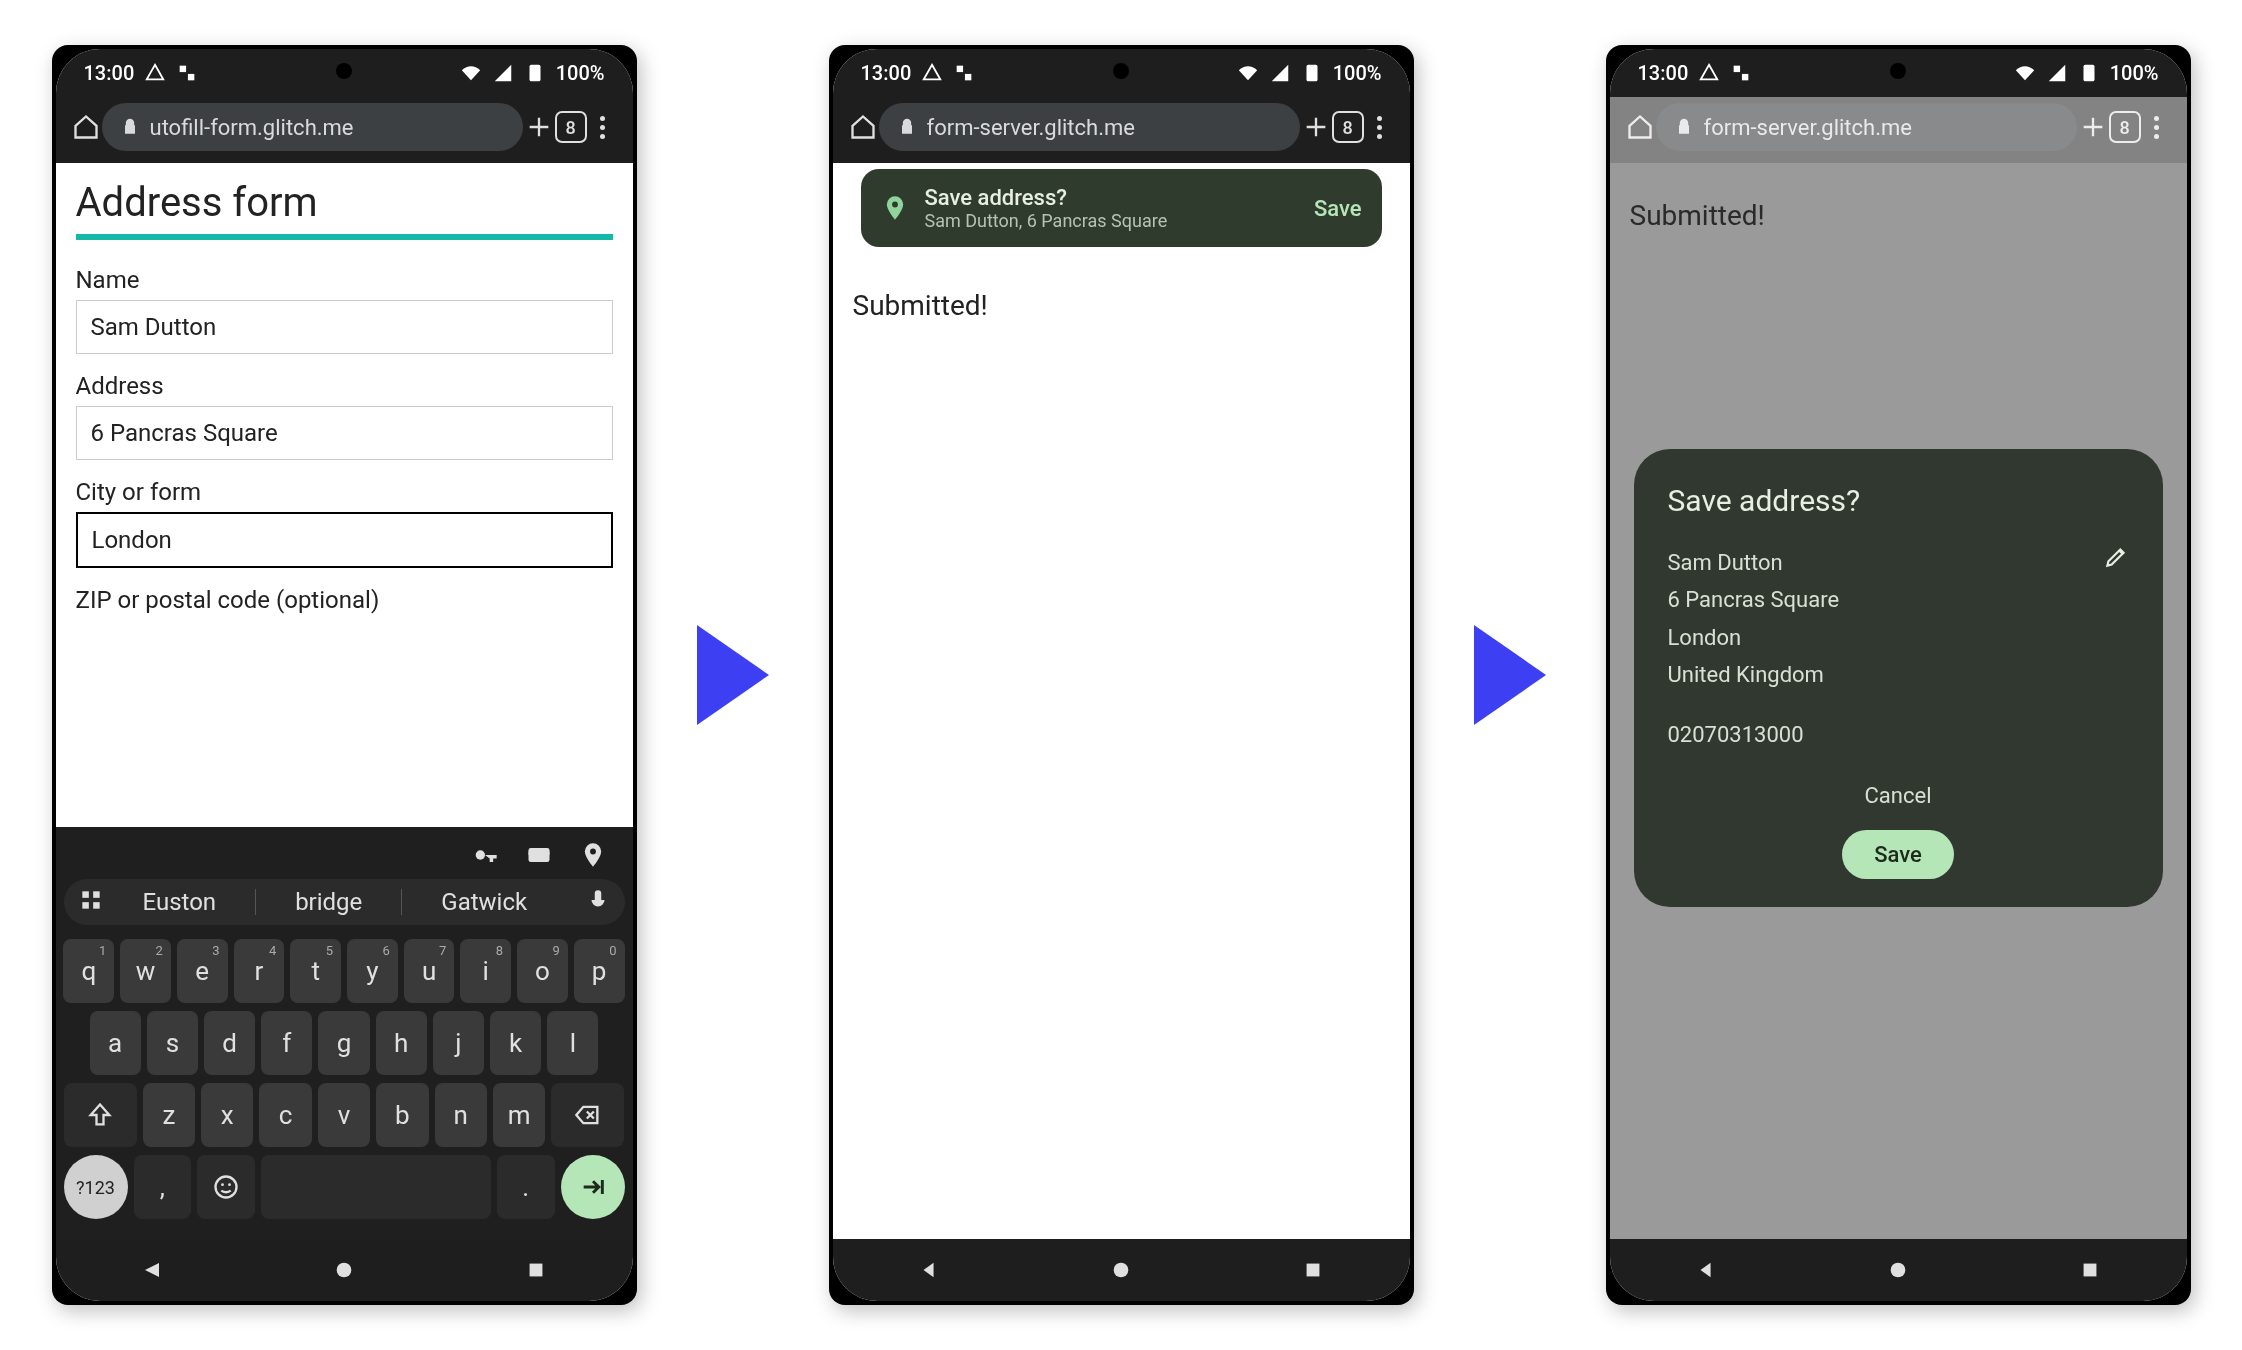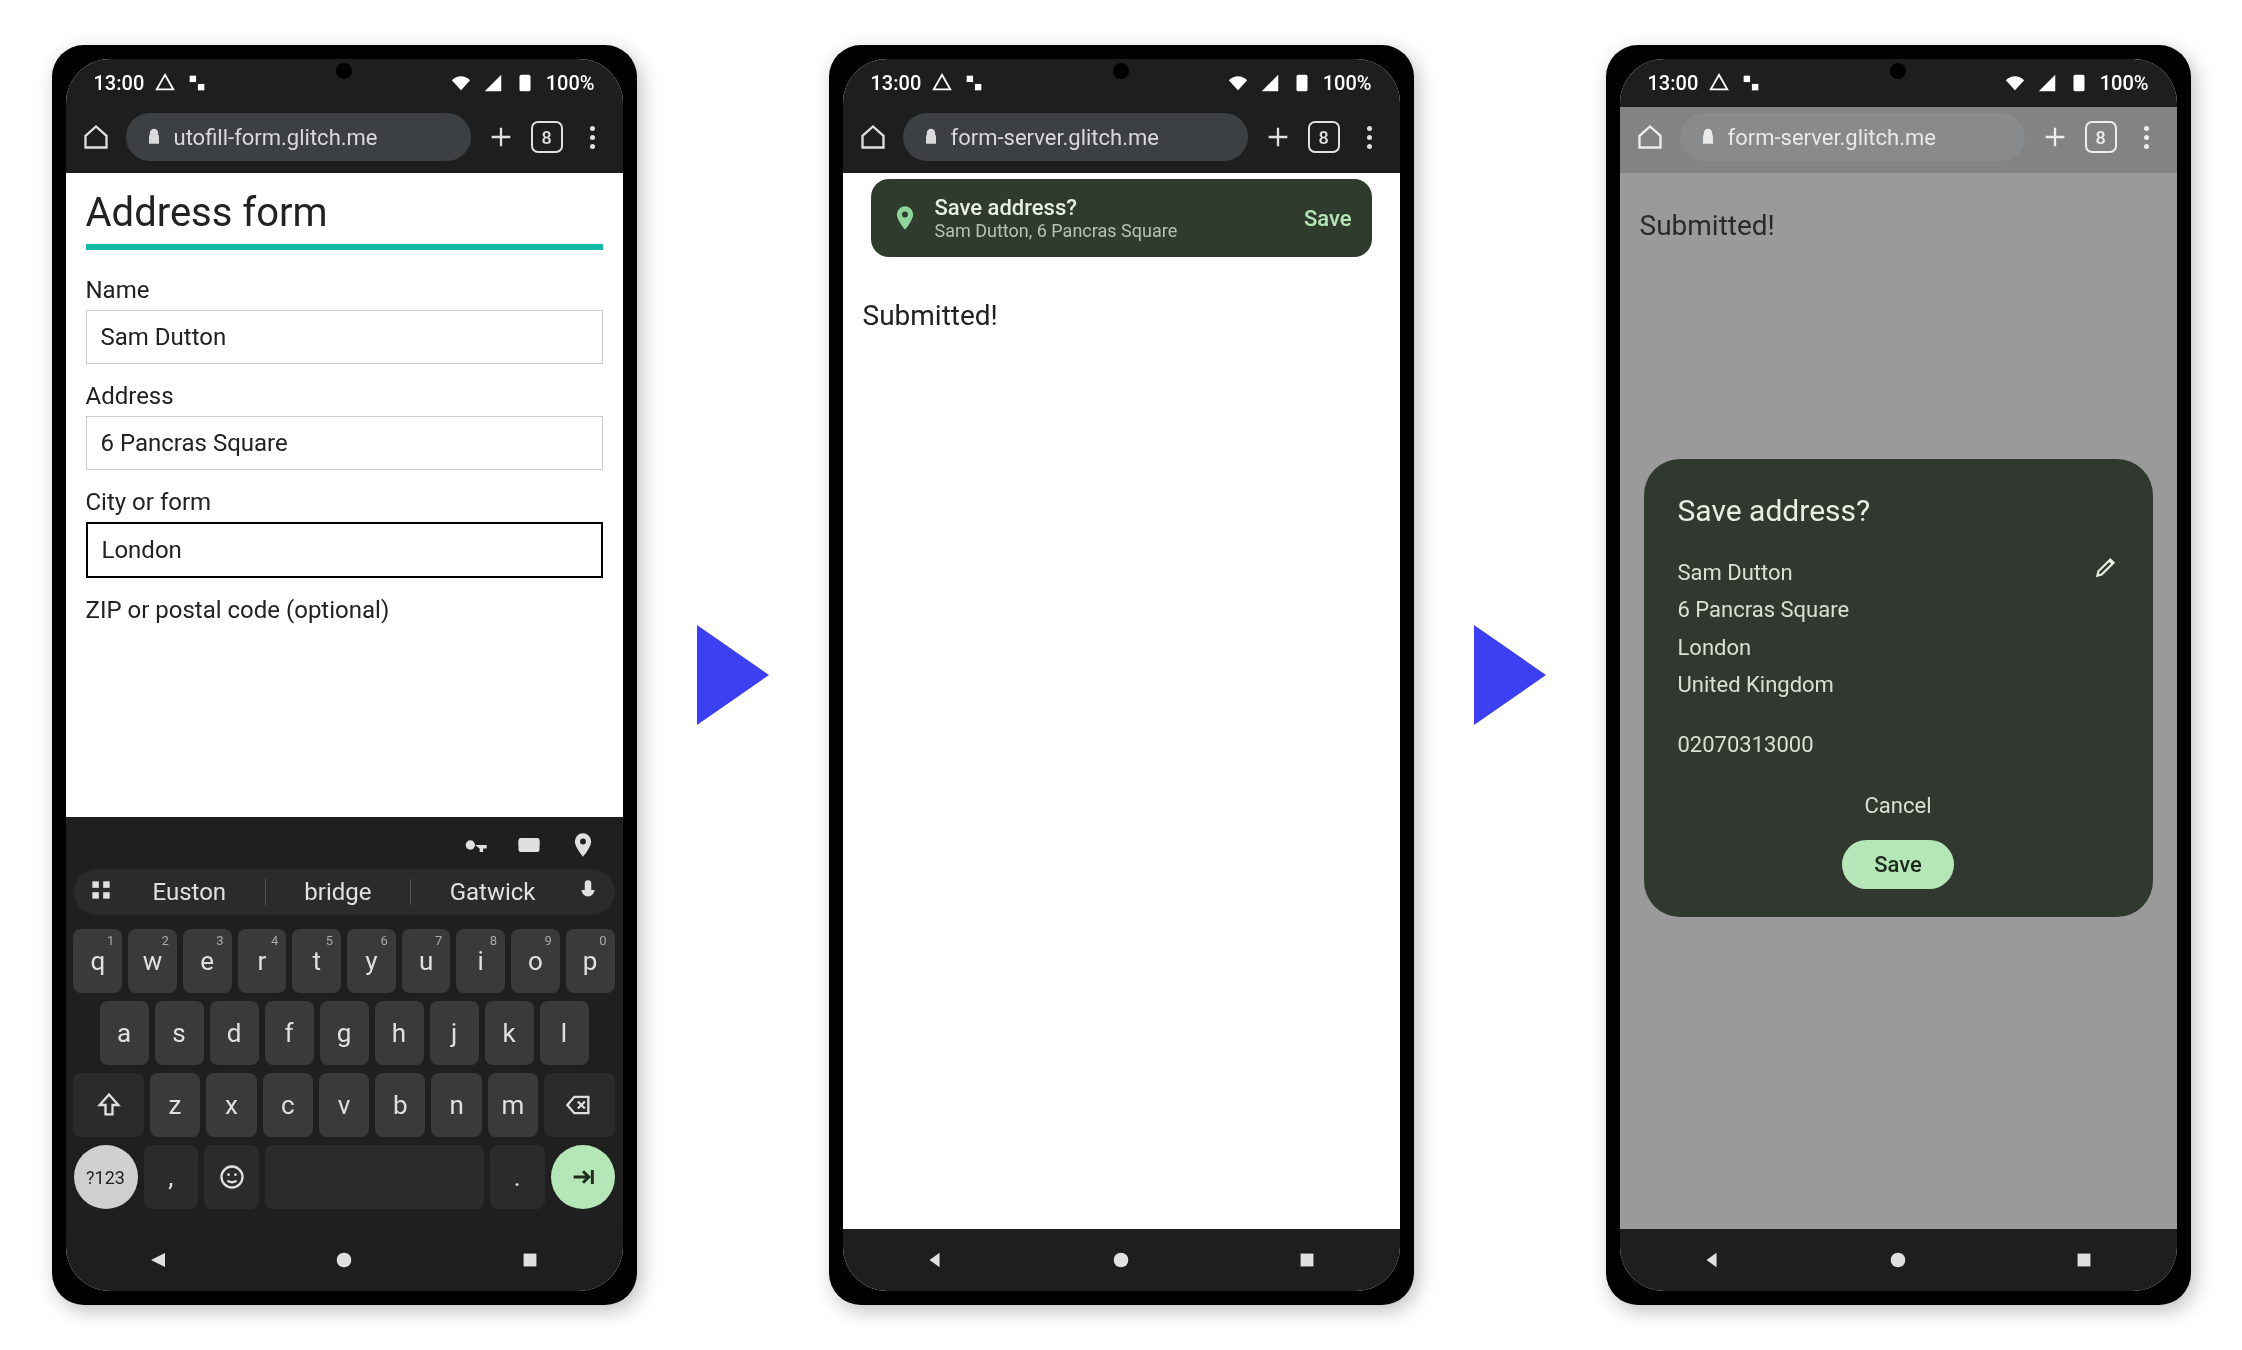--- a/index.html
+++ b/index.html
@@ -16,22 +16,22 @@
   .arrow {
     width: 0; height: 0;
     border-top: 50px solid transparent;
     border-bottom: 50px solid transparent;
     border-left: 72px solid #3c3ff2;
   }
   .phone {
     width: 585px;
     height: 1260px;
     background: #000;
-    border-radius: 32px;
-    padding: 14px;
+    border-radius: 16px;
+    padding: 4px;
     position: relative;
     box-shadow: 4px 6px 20px rgba(0,0,0,.25);
   }
   .screen {
     width: 100%;
     height: 100%;
     background: #fff;
     border-radius: 44px;
     overflow: hidden;
     display: flex;
@@ -59,21 +59,20 @@
     font-size: 20px;
     font-weight: 500;
   }
   .status .left, .status .right { display: flex; align-items: center; gap: 10px; }
   .status svg { width: 22px; height: 22px; fill: #fff; }
   
   .urlbar {
     background: #1e1e1e;
     display: flex;
     align-items: center;
-    gap: 14px;
     padding: 6px 14px 12px;
   }
   .urlbar.dim { opacity: .55; }
   .urlbar .home svg { width: 30px; height: 30px; fill: none; stroke: #e0e0e0; stroke-width: 2; }
   .urlbar .pill {
     flex: 1;
     background: #3d4043;
     border-radius: 26px;
     height: 48px;
     display: flex;

